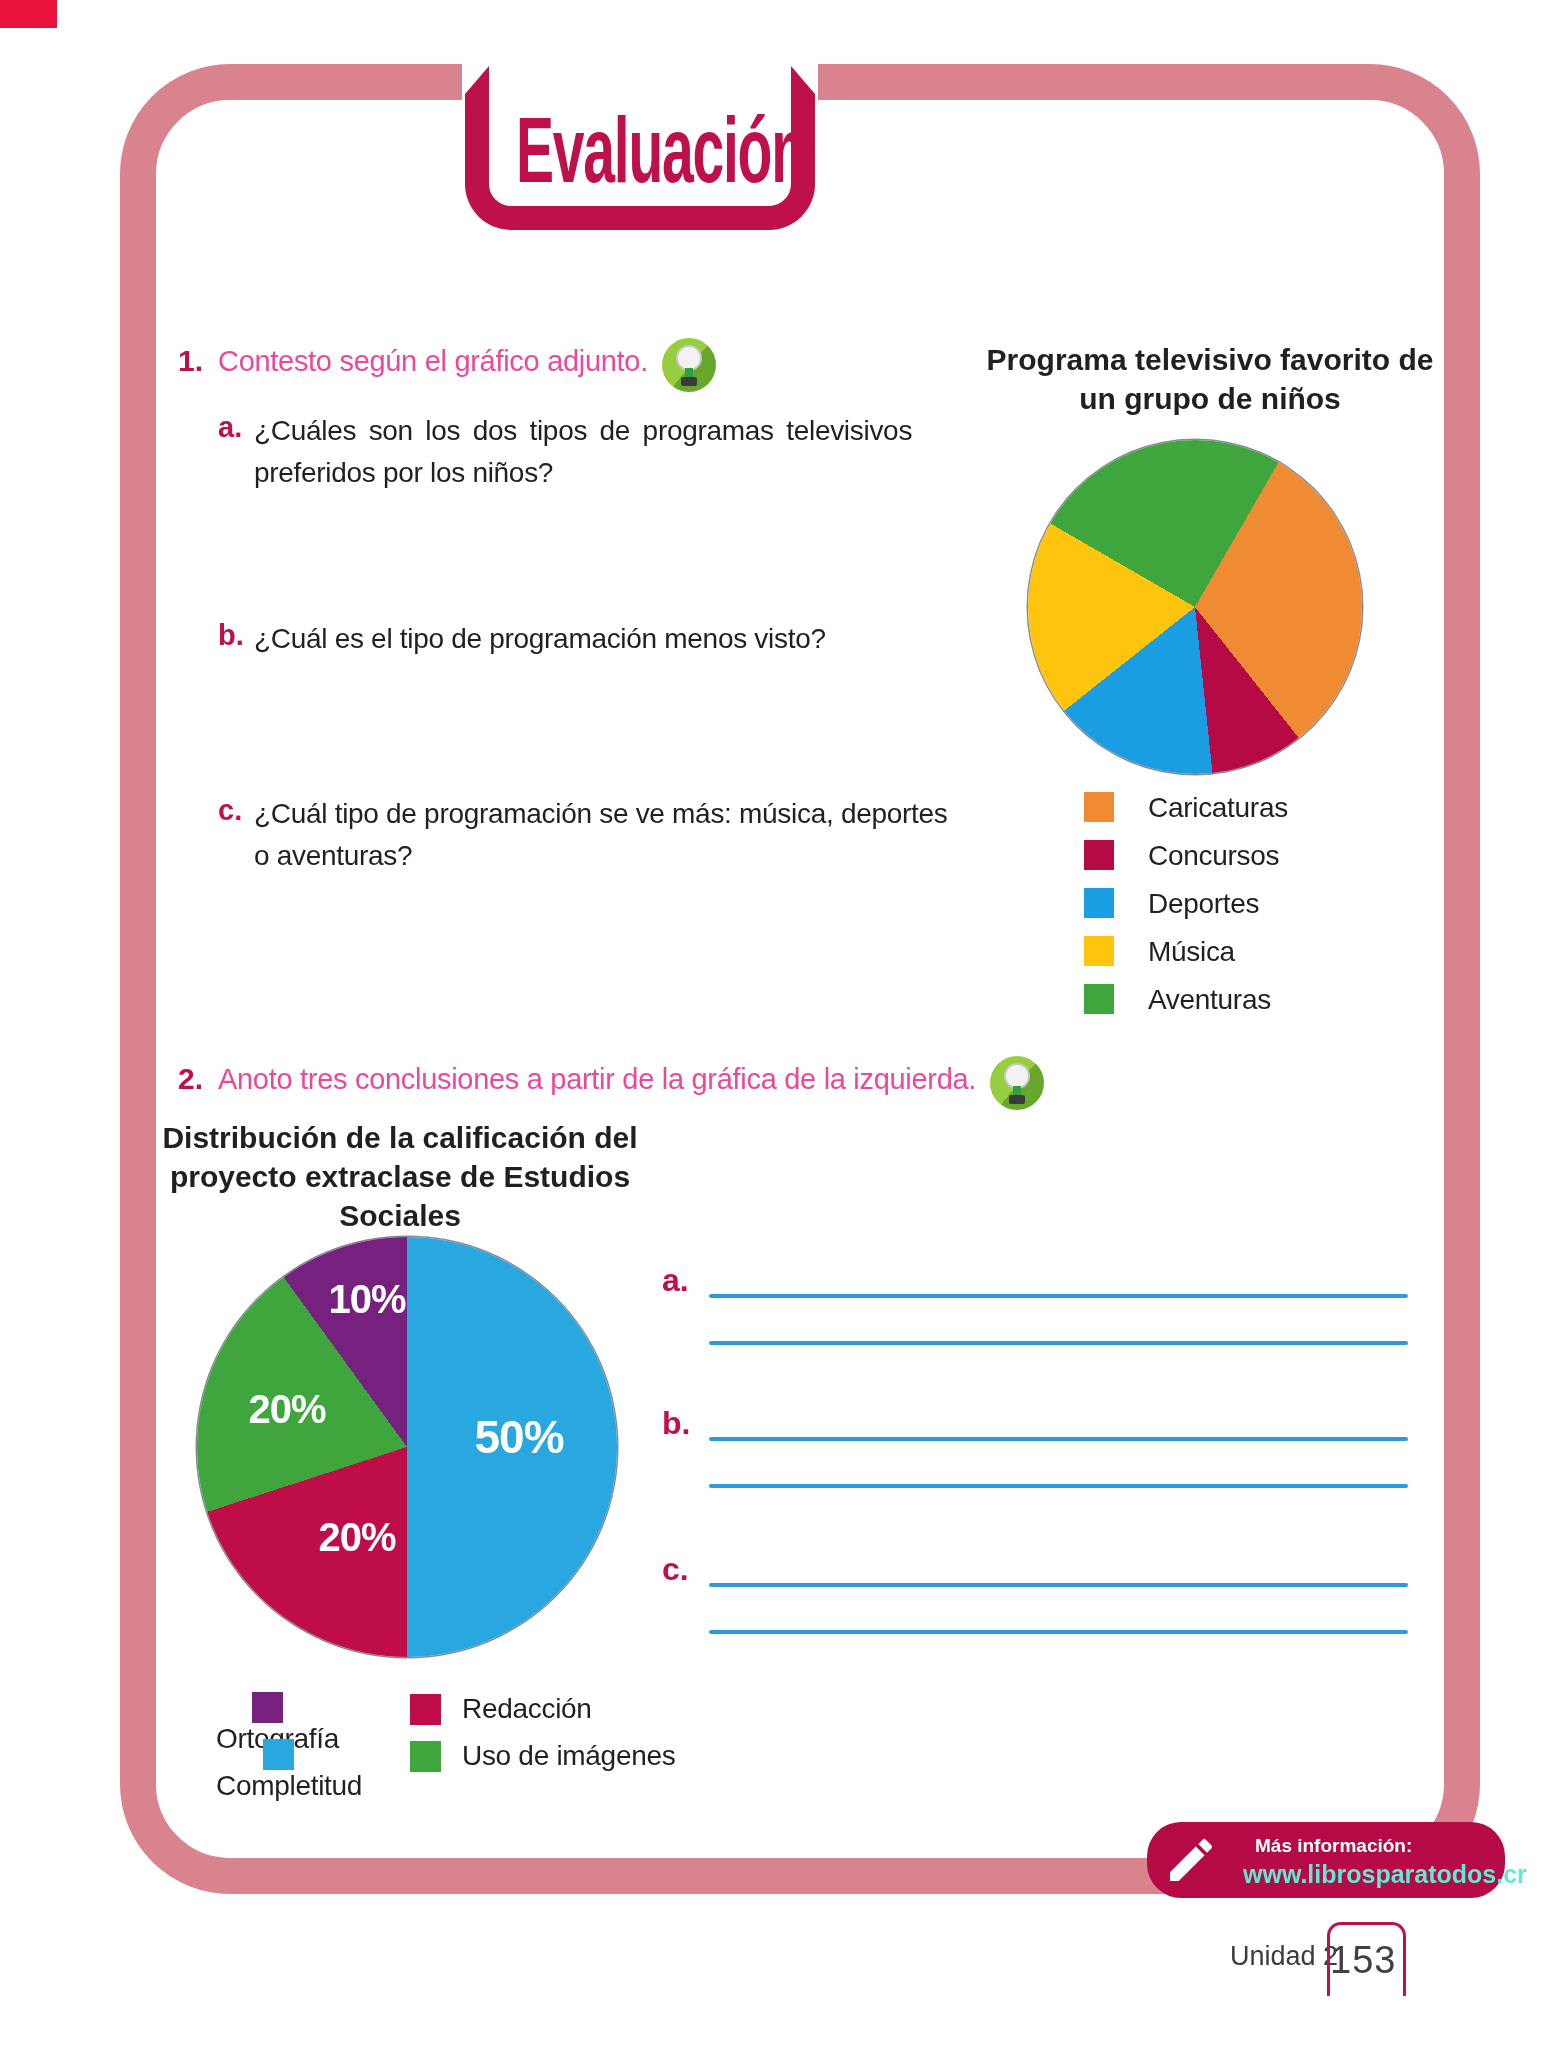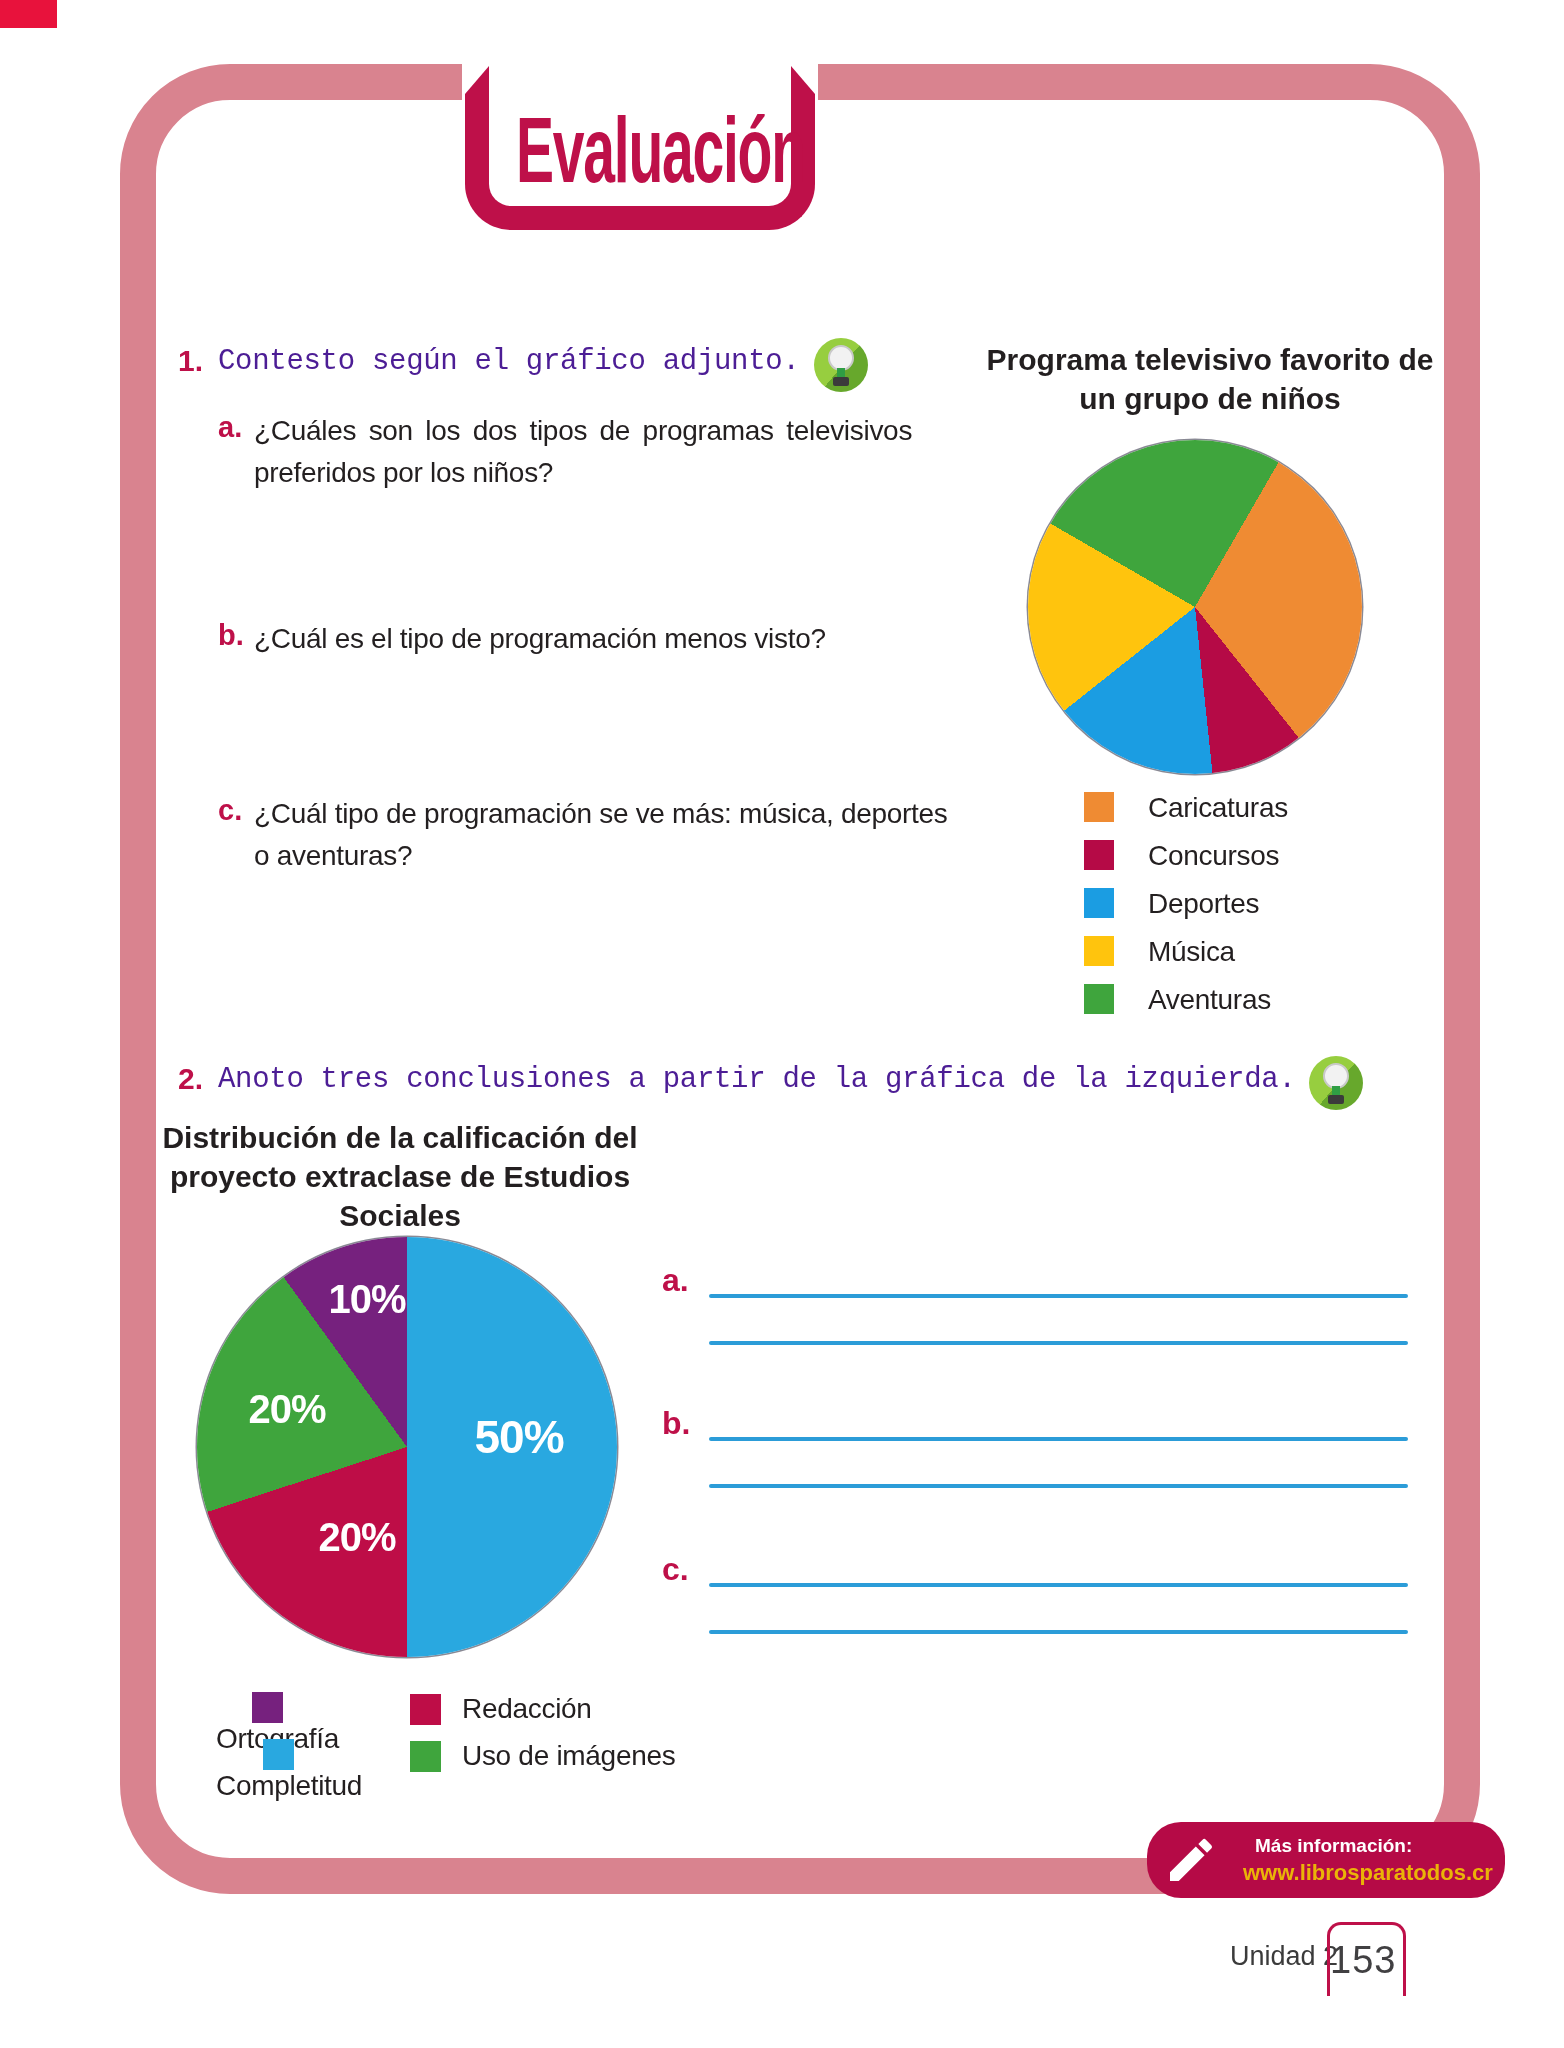--- a/index.html
+++ b/index.html
@@ -20,21 +20,21 @@
               border-left:24px solid #BE1049; border-right:24px solid #BE1049; border-bottom:24px solid #BE1049;
               border-radius:0 0 46px 46px;
               clip-path:polygon(0 42px, 24px 14px, calc(100% - 24px) 14px, 100% 42px, 100% 100%, 0 100%); }
   .banner-title { position:absolute; left:440px; top:104px; width:400px; text-align:center;
                   font-size:92px; font-weight:700; color:#BE1049; letter-spacing:-2px; line-height:1;
                   transform:scaleX(.62); }
 
   
   .q-row { position:absolute; display:flex; align-items:flex-start; }
   .q-num { font-size:30px; font-weight:700; color:#BE1049; width:40px; flex:0 0 40px; padding-top:2px; }
-  .q-text { font-size:29px; color:#4c1d95; letter-spacing:-0.3px; white-space:nowrap; padding-top:3px;font-family:Liberation Mono, monospace; }
+  .q-text { font-size:29px; color:#ec4899; letter-spacing:-0.3px; white-space:nowrap; padding-top:3px; }
   .sub-item { position:absolute; display:flex; align-items:flex-start; }
   .sub-label { font-size:29px; font-weight:700; color:#BE1049; width:36px; flex:0 0 36px; padding-top:1px; }
   .sub-text { font-size:28px; line-height:1.5; letter-spacing:-0.3px; }
   .sub-text .wide { word-spacing:5px; white-space:nowrap; }
   .nowrap { white-space:nowrap; }
 
   
   .bulb { position:relative; width:54px; height:54px; border-radius:50%; margin-left:14px; margin-top:-4px;
           background:linear-gradient(130deg,#97CE3F 52%,#67A82C 52%); overflow:hidden; flex:0 0 54px; }
   .bulb .glass { position:absolute; left:14px; top:7px; width:26px; height:26px; border-radius:50%;
@@ -65,21 +65,21 @@
   .legend2-item .lg-label { margin-left:21px; }
 
   
   .ans-label { position:absolute; font-size:32px; font-weight:700; color:#BE1049; }
   .ans-line { position:absolute; left:709px; width:699px; height:4px; border-radius:2px; }
 
   
   .badge { position:absolute; left:1147px; top:1822px; width:358px; height:76px; background:#B50A46; border-radius:34px; }
   .badge .pencil { position:absolute; left:16px; top:10px; width:56px; height:56px; }
   .badge-l1 { position:absolute; left:108px; top:13px; font-size:19px; font-weight:700; color:#fff; }
-  .badge-l2 { position:absolute; left:96px; top:38px; font-size:22px; font-weight:700; color:#eab308; }
+  .badge-l2 { position:absolute; left:96px; top:38px; font-size:25px; font-weight:700; color:#5eead4; }
 
   
   .unit-label { position:absolute; left:1230px; top:1941px; font-size:27px; color:#3b3b3b; }
   .page-box { position:absolute; left:1327px; top:1922px; width:79px; height:74px;
               border:3px solid #BE1049; border-bottom:none; border-radius:14px 14px 0 0;
               text-align:left; }
   .page-num { font-size:38px; color:#414042; padding-top:14px; letter-spacing:1px; }
 </style>
 </head>
 <body>

